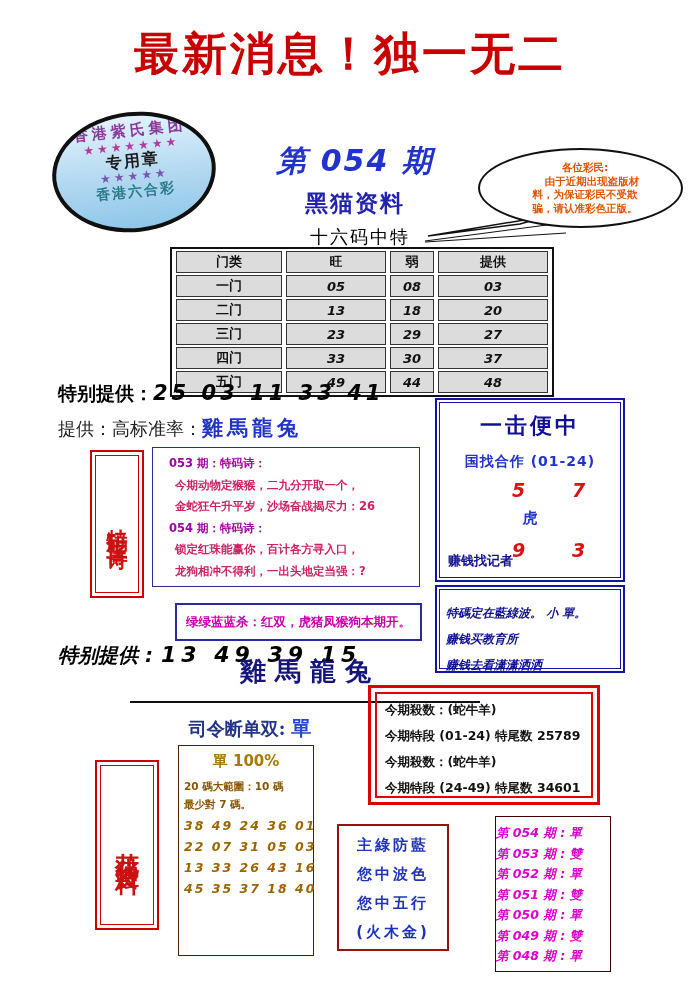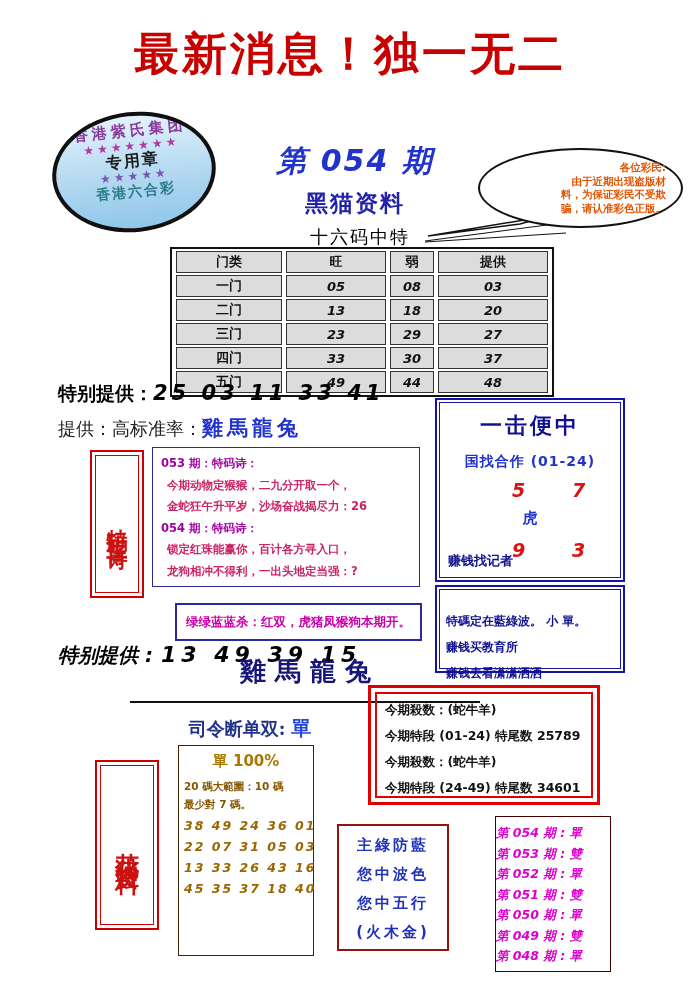--- a/index.html
+++ b/index.html
@@ -32,21 +32,21 @@
   
   .issue-number{left:230px;top:141px;width:250px;text-align:center;
     font-size:30px;font-weight:bold;font-style:italic;color:#2233cc;letter-spacing:2px;}
   .issue-source{left:230px;top:188px;width:250px;text-align:center;
     font-size:23px;font-weight:bold;color:#2222aa;letter-spacing:2px;}
 
   
   .bubble{left:478px;top:148px;width:205px;height:80px;background:#fff;
     border:2px solid #111;border-radius:50%;z-index:2;box-sizing:border-box;}
   .bubble-text{position:absolute;left:24px;top:11px;width:162px;
-    font-size:10.5px;line-height:13.5px;color:#e05300;font-weight:bold;text-align:right;}
+    font-size:10.5px;line-height:13.5px;color:#e05300;font-weight:bold;text-align:center;}
   .bubble-text .indent{padding-left:14px;}
 
   
   .t16-title{left:170px;top:225px;width:380px;text-align:center;
     font-size:18px;font-weight:normal;color:#000;letter-spacing:2px;}
   table.t16{left:170px;top:247px;border-collapse:separate;border-spacing:4px 2px;
     background:#fff;border:2px solid #111;}
   table.t16 td{border:1.5px solid #333;background:#dcdcdc;text-align:center;
     font-size:13px;font-weight:bold;color:#111;padding:1px 0;height:15px;}
   .c1{width:104px;} .c2{width:98px;} .c3{width:42px;} .c4{width:108px;}
@@ -65,41 +65,41 @@
   .dbl-blue{border:2px solid #1515a5;padding:2px;box-sizing:border-box;}
   .dbl-blue>.inner{border:1px solid #1515a5;width:100%;height:100%;box-sizing:border-box;position:relative;}
 
   
   .poem-side{left:90px;top:450px;width:54px;height:148px;}
   .vert{display:flex;align-items:center;justify-content:center;
     writing-mode:vertical-rl;text-orientation:upright;
     color:#cc1111;font-weight:bold;}
   .poem-side .vert{font-size:21px;letter-spacing:5px;}
   .poem-box{left:152px;top:447px;width:268px;height:140px;border:1px solid #2a2a99;
-    box-sizing:border-box;padding:5px 8px;background:#fff;}
+    box-sizing:border-box;padding:5px 16px;background:#fff;}
   .poem-line{font-size:11.5px;font-weight:bold;line-height:21.5px;white-space:nowrap;}
   .poem-header{color:#a000a0;}
   .poem-body{color:#cc2266;padding-left:6px;}
 
   
   .onehit{left:435px;top:398px;width:190px;height:184px;}
   .onehit-title{position:absolute;top:8px;width:100%;text-align:center;
     font-family:"DejaVu Serif",serif;font-size:22px;font-weight:bold;color:#101090;letter-spacing:3px;}
   .onehit-sub{position:absolute;top:50px;width:100%;text-align:center;
     font-size:14px;font-weight:bold;color:#2233cc;letter-spacing:1px;}
   .onehit-num{position:absolute;font-size:19px;font-weight:bold;font-style:italic;color:#dd1111;}
   .oh-n1{left:72px;top:76px;} .oh-n2{left:132px;top:76px;}
   .oh-center{position:absolute;left:0;top:106px;width:100%;text-align:center;
     font-size:15px;font-weight:bold;color:#2233cc;}
   .oh-n3{left:72px;top:136px;} .oh-n4{left:132px;top:136px;}
   .onehit-footer{position:absolute;left:8px;bottom:7px;font-size:13px;font-weight:bold;color:#101090;}
 
   
   .blue2{left:435px;top:585px;width:190px;height:88px;}
-  .blue2 .inner{padding:18px 6px;}
+  .blue2 .inner{padding:10px 6px;font-style:italic;}
   .blue2-line{font-size:12px;font-weight:bold;color:#101090;line-height:26px;white-space:nowrap;}
 
   
   .kill{left:175px;top:603px;width:247px;height:38px;border:2px solid #2a2a99;
     box-sizing:border-box;display:flex;align-items:center;justify-content:center;
     font-size:12.5px;font-weight:bold;color:#cc00aa;white-space:nowrap;}
 
   
   .offer2{left:58px;top:642px;font-size:20px;font-weight:bold;font-style:italic;color:#000000;}
   .offer2 .nums{font-size:22px;letter-spacing:5px;margin-left:8px;}

